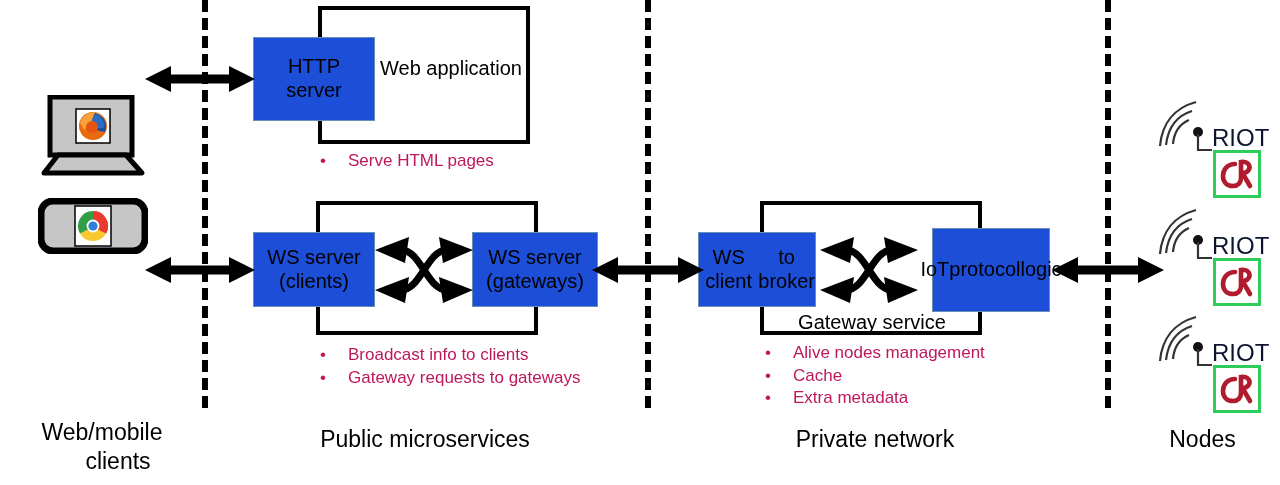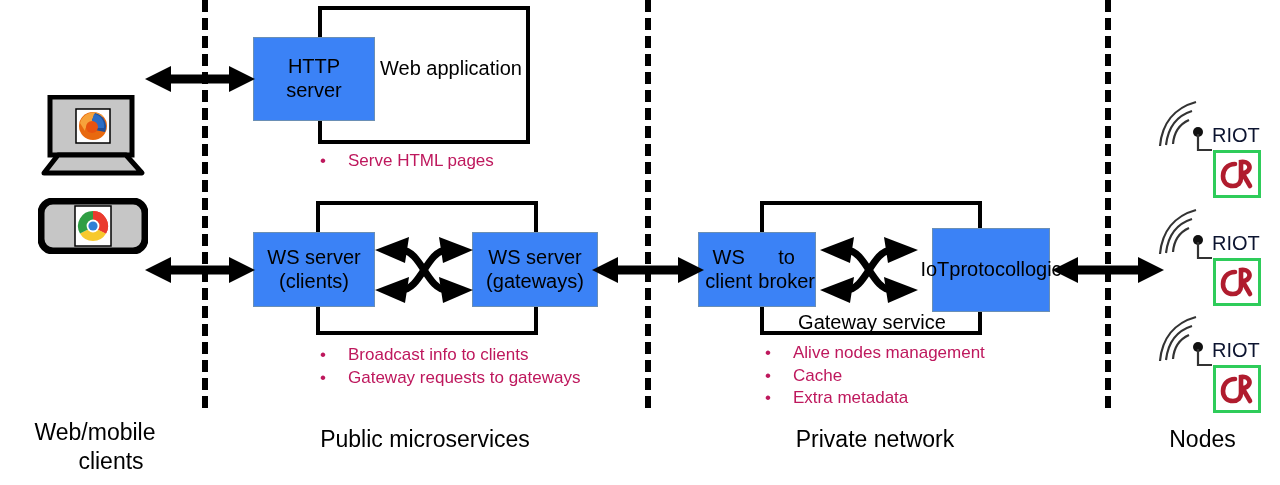--- a/index.html
+++ b/index.html
@@ -28,21 +28,21 @@
   
   .container-box {
     position: absolute;
     border: 4px solid #000000;
     background: transparent;
   }
 
   
   .green-box {
     position: absolute;
-    background: #3b82f6;
+    background: #1d4ed8;
     border: 1px solid #6a8fb5;
     display: flex;
     align-items: center;
     justify-content: center;
     text-align: center;
     color: #000000;
     font-size: 20px;
     line-height: 1.18;
     z-index: 5;
   }
@@ -80,21 +80,21 @@
   
   .dbl-arrow { position: absolute; z-index: 6; }
 
   
   .device { position: absolute; z-index: 4; }
 
   
   .node-group { position: absolute; z-index: 4; }
   .riot-text {
     position: absolute;
-    font-size: 20px;
+    font-size: 24px;
     color: #0c1430;
     white-space: nowrap;
     text-align: right;
   }
   .riot-chip {
     position: absolute;
     border: 3px solid #2ecc5a;
     background: #ffffff;
   }
   .crossarrows { position: absolute; z-index: 6; }
@@ -302,21 +302,21 @@
     </svg>
     <span class="riot-text" style="left:62px; top:24px;">RIOT</span>
     <div class="riot-chip" style="left:63px; top:50px; width:48px; height:48px;">
       <svg width="42" height="42" viewBox="0 0 42 42">
         <path d="M 19,11 C 11,11 7,17 7,23 C 7,29 11,33 17,33 C 22,33 25,30 25,25 L 25,9 C 25,9 31,8 33,12 C 35,16 31,20 27,20 L 25,20" stroke="#b01c2e" stroke-width="4.6" fill="none" stroke-linecap="round"></path>
         <path d="M 27,21 L 34,33" stroke="#b01c2e" stroke-width="4.6" fill="none" stroke-linecap="round"></path>
       </svg>
     </div>
   </div>
 
-  <div class="zone-label" style="left:5px; top:418px; width:180px;">
+  <div class="zone-label" style="left:12px; top:418px; width:180px;">
     <span style="display:block;">Web/mobile</span>
     <span style="display:block;padding-left:32px;">clients</span>
   </div>
 
   <div class="zone-label" style="left:725px; top:425px; width:300px;">
     <span style="display:block;">Private network</span>
   </div>
 
   <div class="zone-label" style="left:275px; top:425px; width:300px;">
     <span style="display:block;">Public microservices</span>

